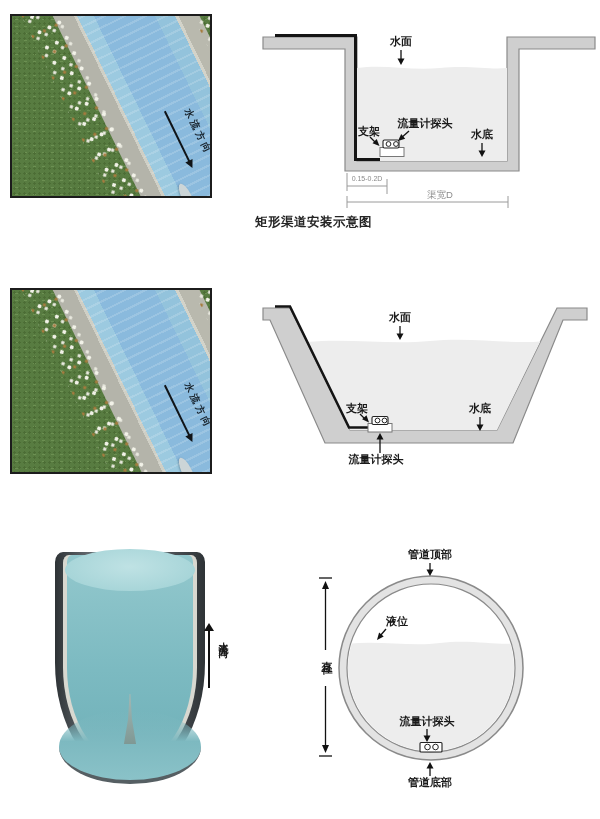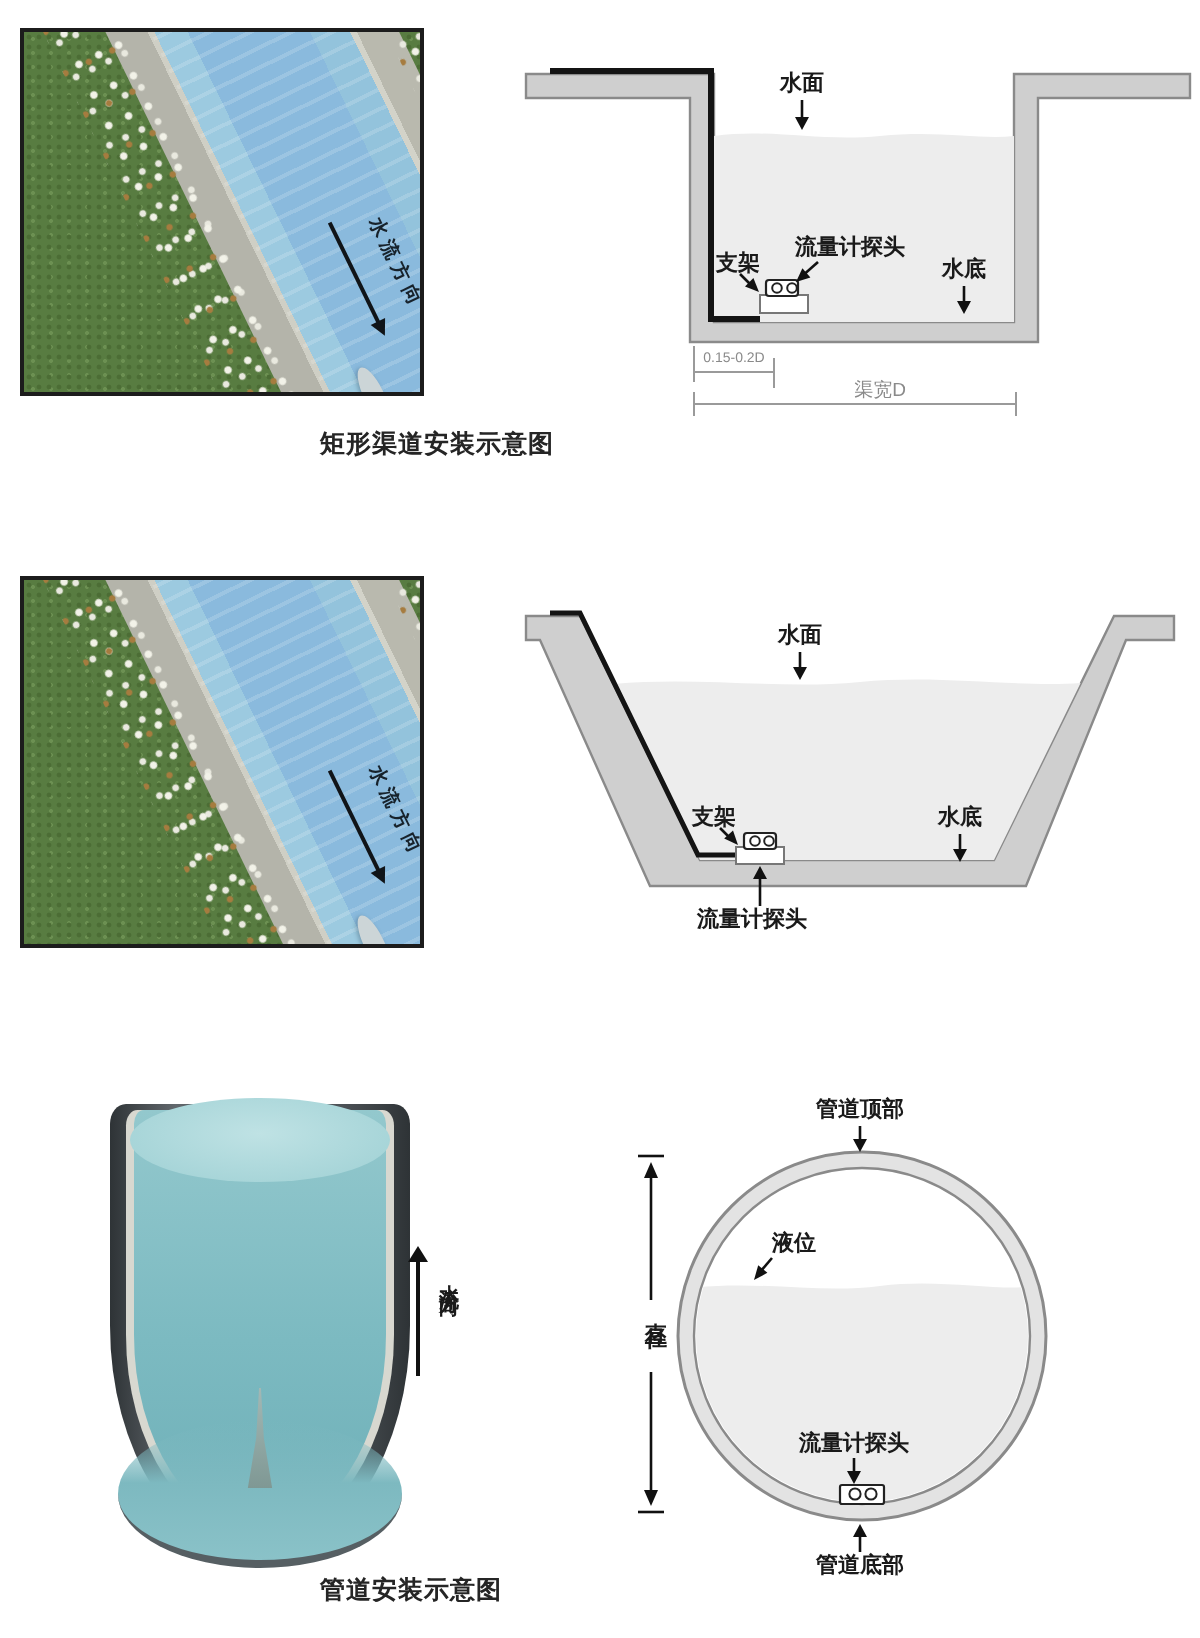--- a/index.html
+++ b/index.html
@@ -30,21 +30,21 @@
            background:repeating-linear-gradient(90deg,rgba(255,255,255,.35) 0 2px,transparent 2px 9px);}
   .flow-label{position:absolute;left:256px;top:46px;font-size:9.5px;font-weight:600;
               color:#17222b;letter-spacing:3px;white-space:nowrap;}
   .flow-arrow{position:absolute;left:248px;top:72px;width:56px;height:2px;background:#101418;}
   .flow-arrow-head{position:absolute;right:-7px;top:-3px;width:0;height:0;
               border-left:8px solid #101418;border-top:4px solid transparent;border-bottom:4px solid transparent;}
   .sensor-wedge{position:absolute;left:320px;top:86px;width:30px;height:10px;background:#ccd5d7;
               border-radius:60% 40% 40% 60%/60% 50% 50% 60%;box-shadow:0 1px 2px rgba(40,70,90,.35);}
 
   
-  .caption{position:absolute;left:160px;width:212px;text-align:left;
+  .caption{position:absolute;left:160px;width:212px;text-align:right;
            font-size:12.5px;font-weight:bold;color:#252525;letter-spacing:.5px;}
   .cap1{top:214px;} .cap2{top:485px;} .cap3{top:787px;}
 
   
   .dia{position:absolute;}
   .dia1{left:250px;top:24px;} .dia2{left:250px;top:295px;} .dia3{left:300px;top:540px;}
   .lbl{font-family:"Liberation Sans",sans-serif;font-size:11px;font-weight:bold;fill:#1a1a1a;}
   .dim{font-family:"Liberation Sans",sans-serif;font-size:7px;fill:#8a8a8a;}
   .dimw{font-family:"Liberation Sans",sans-serif;font-size:9.5px;fill:#8a8a8a;}
   .wall{fill:#cfcfcf;stroke:#8a8a8a;stroke-width:1.2;}
@@ -223,15 +223,14 @@
     <line class="arrowline" x1="127" y1="189" x2="127" y2="197"></line>
     <polygon class="arrowhead" points="127,202 123.5,195.5 130.5,195.5"></polygon>
 
     <text class="lbl" x="130" y="246" text-anchor="middle">管道底部</text>
     <line class="arrowline" x1="130" y1="236" x2="130" y2="227"></line>
     <polygon class="arrowhead" points="130,222 126.5,228.5 133.5,228.5"></polygon>
   </svg>
 
   <div class="vtext diameter-label">直径</div>
 
-  <div class="caption cap3">管道安装示意图</div>
 
 </div>
 
 </body></html>

